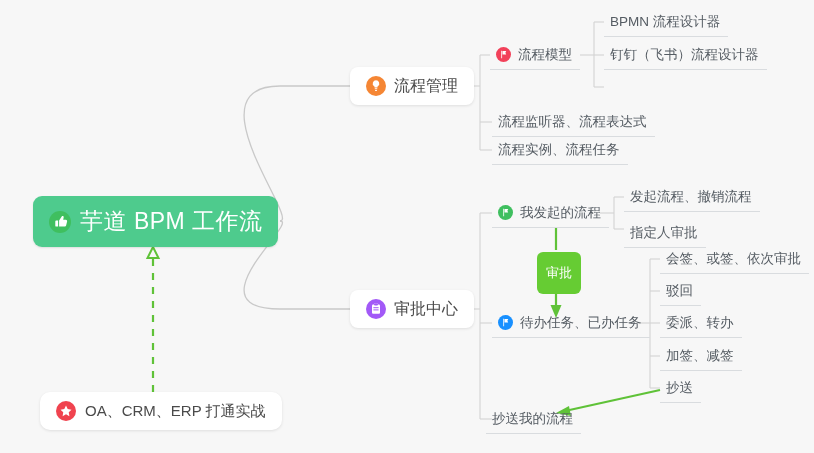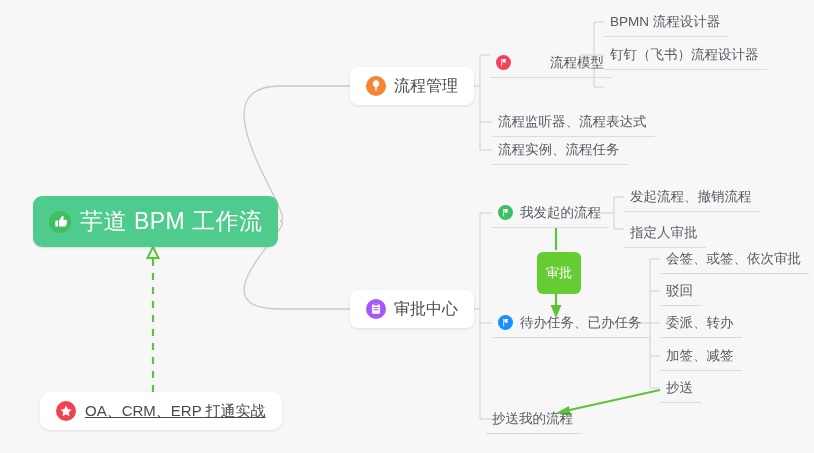--- a/index.html
+++ b/index.html
@@ -139,21 +139,21 @@
       <svg viewBox="0 0 20 20" width="20" height="20">
         <circle cx="10" cy="10" r="10" fill="#f58634"></circle>
         <path d="M10 4.2a3.3 3.3 0 0 0-2.0 5.9c.35.28.55.6.55 1.0v.3h2.9v-.3c0-.4.2-.72.55-1.0A3.3 3.3 0 0 0 10 4.2z" fill="#fff"></path>
         <rect x="8.6" y="12.3" width="2.8" height="1.0" rx=".5" fill="#fff"></rect>
         <rect x="9.0" y="14.0" width="2.0" height="1.0" rx=".5" fill="#fff"></rect>
       </svg>
     </span>
     <span class="label">流程管理</span>
   </div>
 
-  <div class="node uline" style="left:490px;top:48px;gap:32px;">
+  <div class="node uline" style="left:490px;top:40px;">
     <span class="ic ic-16">
       <svg viewBox="0 0 16 16" width="15" height="15">
         <circle cx="8" cy="8" r="8" fill="#f2415a"></circle>
         <path d="M5.6 4.0h.9v8.0h-.9z" fill="#fff"></path>
         <path d="M6.9 4.3h4.0l-.9 1.9.9 1.9h-4.0z" fill="#fff"></path>
       </svg>
     </span>
     <span class="label">流程模型</span>
   </div>
 
@@ -230,21 +230,21 @@
   </div>
 
   <div class="node uline noicon" style="left:486px;top:404px;">
     <span class="label">抄送我的流程</span>
   </div>
 
   <div class="node tag" style="left:537px;top:252px;">
     <span class="label">审批</span>
   </div>
 
-  <div class="node card" style="left:40px;top:392px;text-decoration:underline;">
+  <div class="node card" style="left:40px;top:392px;">
     <span class="ic ic-20">
       <svg viewBox="0 0 20 20" width="20" height="20">
         <circle cx="10" cy="10" r="10" fill="#f0434f"></circle>
         <path d="M10 4.6l1.7 3.5 3.8.55-2.75 2.7.65 3.8L10 13.3l-3.4 1.85.65-3.8L4.5 8.65l3.8-.55z" fill="#fff"></path>
       </svg>
     </span>
     <span class="label">OA、CRM、ERP 打通实战</span>
   </div>
 
 </div>

